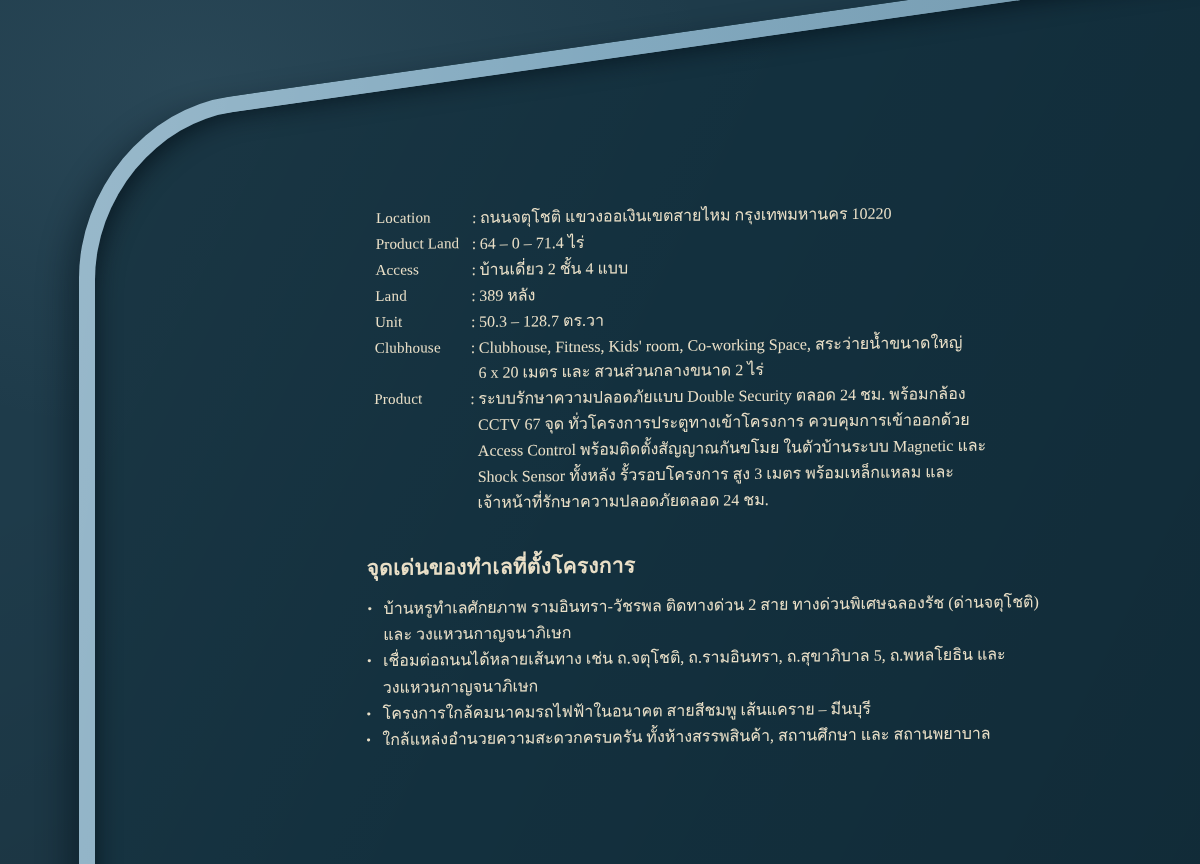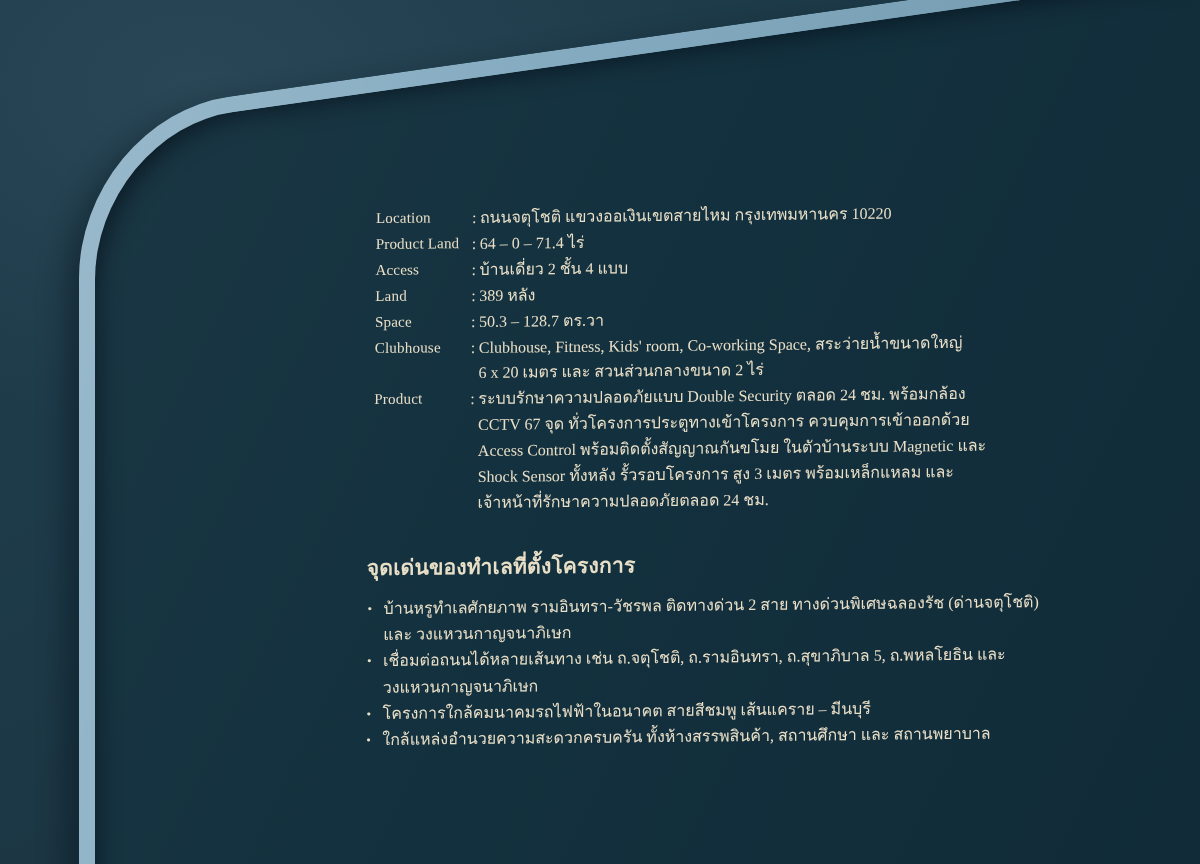--- a/index.html
+++ b/index.html
@@ -113,21 +113,21 @@
     </div>
 
     <div class="spec-row">
       <div class="spec-label">Land</div>
       <div class="spec-value">
         <div class="vline"><span class="colon">:</span><span>389 หลัง</span></div>
       </div>
     </div>
 
     <div class="spec-row">
-      <div class="spec-label">Space</div>
+      <div class="spec-label">Unit</div>
       <div class="spec-value">
         <div class="vline"><span class="colon">:</span><span>50.3 – 128.7 ตร.วา</span></div>
       </div>
     </div>
 
     <div class="spec-row">
       <div class="spec-label">Clubhouse</div>
       <div class="spec-value">
         <div class="vline"><span class="colon">:</span><span>Clubhouse, Fitness, Kids' room, Co-working Space, สระว่ายน้ำขนาดใหญ่</span></div>
         <div class="vline"><span>6 x 20 เมตร และ สวนส่วนกลางขนาด 2 ไร่</span></div>

